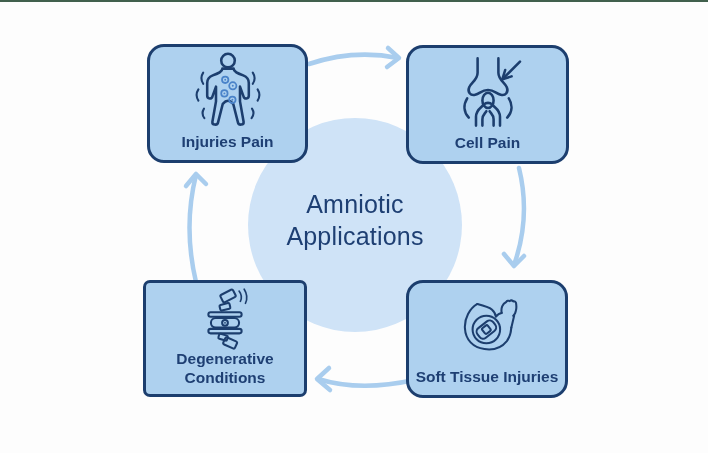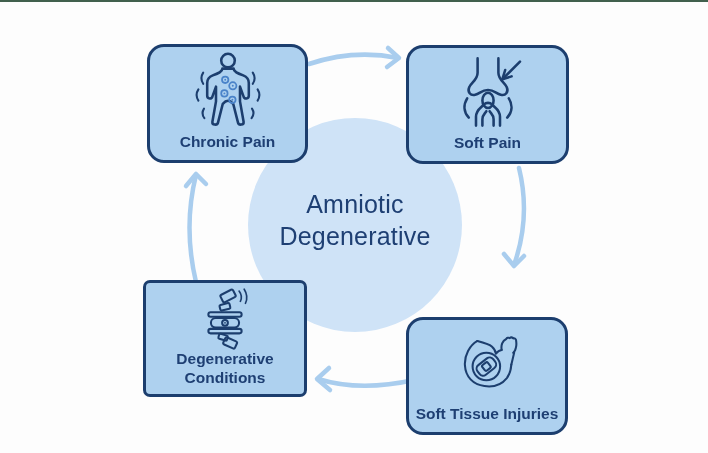--- a/index.html
+++ b/index.html
@@ -18,21 +18,21 @@
     color:#1e3f73;font-weight:400;font-size:25px;line-height:1.28;
     text-align:center;letter-spacing:.2px;
   }
   .node{
     position:absolute;background:#aed1ef;border:3px solid #1c3e6e;border-radius:17px;
     box-sizing:border-box;display:flex;flex-direction:column;align-items:center;
   }
   .node-chronic{left:147px;top:44px;width:161px;height:119px;}
   .node-joint{left:406px;top:45px;width:163px;height:119px;}
   .node-degen{left:143px;top:280px;width:164px;height:117px;border-radius:7px;}
-  .node-soft{left:406px;top:280px;width:162px;height:118px;margin-top:37px;}
+  .node-soft{left:406px;top:280px;width:162px;height:118px;}
   .icon-wrap{flex:1;display:flex;align-items:center;justify-content:center;padding-top:3px;}
   .icon-lg{width:80px;height:80px;}
   .icon-md{width:64px;height:64px;}
   .node-label{
     color:#1e3f73;font-weight:700;font-size:15.5px;line-height:1.18;
     text-align:center;margin-bottom:9px;padding:0 6px;
   }
   .node-degen .node-label{margin-bottom:7px;}
   .arrows{position:absolute;left:0;top:0;width:708px;height:453px;pointer-events:none;}
   .arrows path{stroke:#a9cdee;stroke-width:4.5;fill:none;stroke-linecap:round;stroke-linejoin:round;}
@@ -62,21 +62,21 @@
   </g>
   <g>
     <path d="M196,282 Q183,227 196,175"></path>
     <path d="M186,186 L196,174 L206,184"></path>
   </g>
 </svg>
 
 <div class="center-circle">
   <div class="center-title">
     <div>Amniotic</div>
-    <div>Degenerative</div>
+    <div>Applications</div>
   </div>
 </div>
 
 <div class="node node-chronic">
   <div class="icon-wrap">
     <svg class="icon-lg" viewBox="0 0 100 100">
       <circle class="ic" cx="50" cy="12" r="8.5"></circle>
       <path class="ic" d="M43,22 C43,26 38,28 31,30.5 C26,32.5 24,35.5 24,40 L24,56 C24,60 29.5,60.5 30.5,57 L35,44.5 L35,63 L30.5,88.5 C30,92.5 36.5,93.5 37.5,89.5 L43.5,66 Q50,58.5 56.5,66 L62.5,89.5 C63.5,93.5 70,92.5 69.5,88.5 L65,63 L65,44.5 L69.5,57 C70.5,60.5 76,60 76,56 L76,40 C76,35.5 74,32.5 69,30.5 C62,28 57,26 57,22 Z"></path>
       <circle class="ic-spot" cx="46.5" cy="36" r="4"></circle>
         <circle class="ic-dot" cx="46.5" cy="36" r="1.2"></circle>
@@ -87,38 +87,38 @@
       <circle class="ic-spot" cx="55.5" cy="61" r="4"></circle>
         <circle class="ic-dot" cx="55.5" cy="61" r="1.2"></circle>
       <path class="ic-thin" d="M19,27 Q14.5,34 19,41"></path>
       <path class="ic-thin" d="M81,27 Q85.5,34 81,41"></path>
       <path class="ic-thin" d="M13,48 Q8.5,55 13,62"></path>
       <path class="ic-thin" d="M87,48 Q91.5,55 87,62"></path>
       <path class="ic-thin" d="M20,72 Q16,78 20.5,84"></path>
       <path class="ic-thin" d="M80,72 Q84,78 79.5,84"></path>
     </svg>
   </div>
-  <div class="node-label">Chronic Pain</div>
+  <div class="node-label">Injuries Pain</div>
 </div>
 
 <div class="node node-joint">
   <div class="icon-wrap">
     <svg class="icon-lg" viewBox="0 0 100 100">
       <path class="ic" d="M37,8 L37,26 C37,35 29,38 26.5,44 C24,50 28,55 34,53.5 C40,52 42,47.5 50,47.5 C58,47.5 60,52 66,53.5 C72,55 76,50 73.5,44 C71,38 63,35 63,26 L63,8"></path>
       <ellipse class="ic" cx="50" cy="60.5" rx="7" ry="9.5"></ellipse>
       <path class="ic" d="M35,92 L35,81 C35,72 41,70 45,65.5 C47.5,63 52.5,63 55,65.5 C59,70 65,72 65,81 L65,92"></path>
       <path class="ic" d="M43,92 L43,84 C43,79 46,77 48,74"></path>
       <path class="ic" d="M57,92 L57,84 C57,79 54,77 52,74"></path>
       <path class="ic" d="M24,58 C19,66 19.5,75 26,82"></path>
       <path class="ic" d="M76,58 C81,66 80.5,75 74,82"></path>
       <path class="ic" d="M90,12 L69,33"></path>
       <path class="ic" d="M79.5,30.5 L68,34 L71.5,22.5"></path>
     </svg>
   </div>
-  <div class="node-label">Soft Pain</div>
+  <div class="node-label">Cell Pain</div>
 </div>
 
 <div class="node node-degen">
   <div class="icon-wrap">
     <svg class="icon-md" viewBox="0 0 100 100">
       <g transform="rotate(-27 55 16)">
         <rect class="ic" x="44" y="9" width="22" height="13" rx="2.5" stroke-width="3"></rect>
       </g>
       <g transform="rotate(-14 50 33)">
         <rect class="ic" x="42" y="28" width="16" height="9" rx="2" stroke-width="3"></rect>

